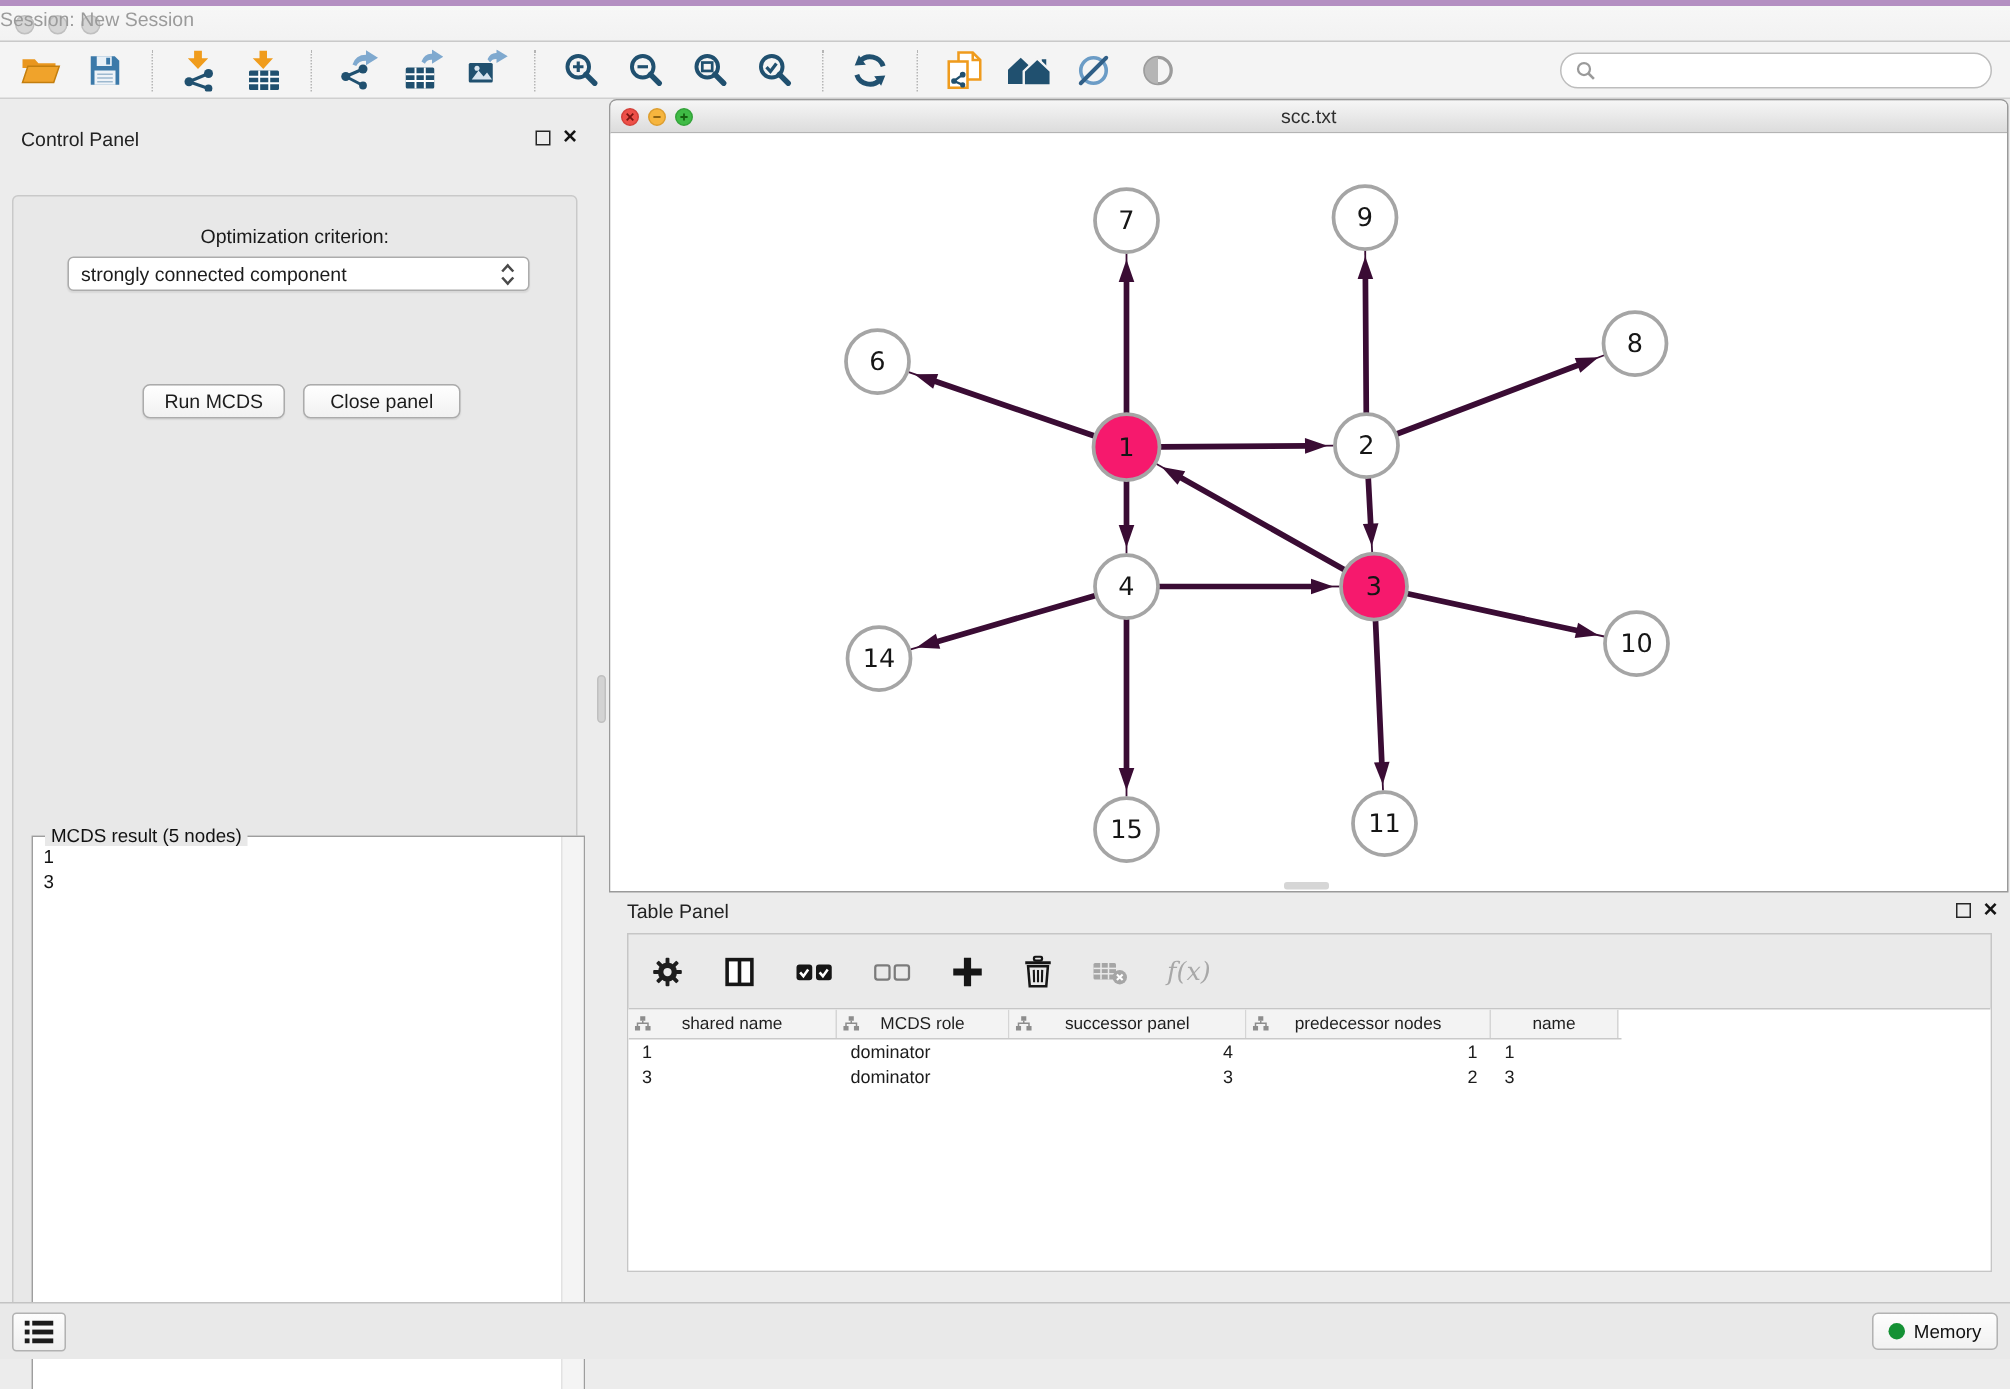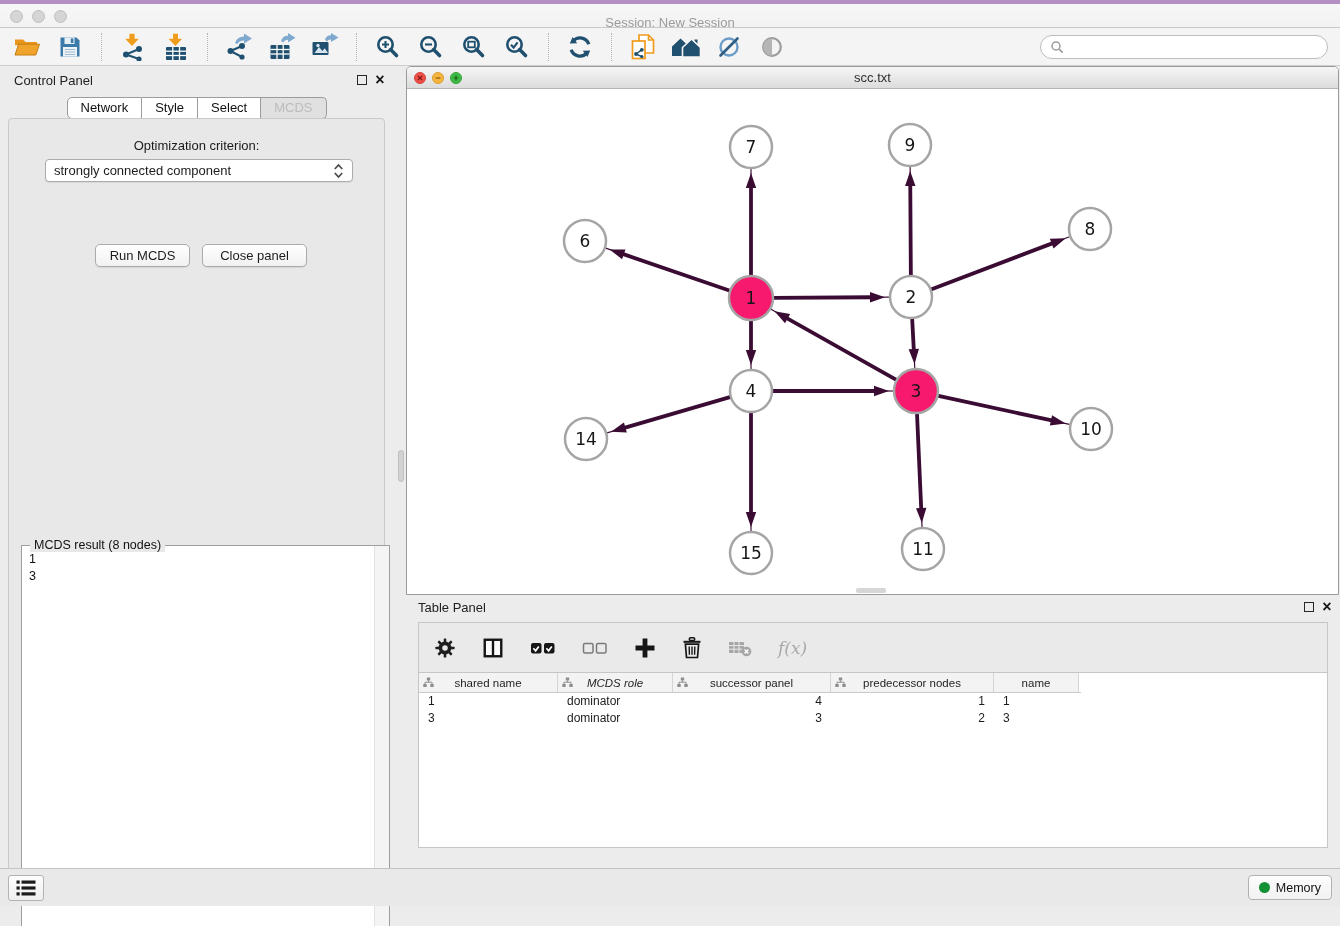--- a/index.html
+++ b/index.html
@@ -4,31 +4,31 @@
 <style>
   *{box-sizing:border-box;margin:0;padding:0}
   html,body{width:1340px;height:926px;overflow:hidden}
   body{font-family:"Liberation Sans",sans-serif;color:#1c1c1c;background:#ececec}
   #app{position:relative;width:1340px;height:926px;background:#ececec;overflow:hidden}
 
   
   #titlebar{position:absolute;left:0;top:0;width:1340px;height:28px;background:linear-gradient(#f8f8f8,#f2f2f2);border-bottom:1px solid #c9c9c9}
   #titlebar .accent{position:absolute;left:0;top:0;width:100%;height:4px;background:#b48fc2}
   .tl{position:absolute;top:10px;width:13px;height:13px;border-radius:50%;background:#d5d5d5;border:1px solid #bfbfbf}
-  #app-title{position:absolute;left:0;right:0;top:15px;text-align:center;font-size:13px;color:#9b9b9b}
+  #app-title{position:absolute;left:0;right:0;top:5px;font-size:13px;color:#9b9b9b}
 
   
   #toolbar{position:absolute;left:0;top:28px;width:1340px;height:38px;background:#f4f4f4;border-bottom:1px solid #cfcfcf;display:flex;align-items:center;padding:0 12px;gap:13px}
   .tbi{width:30px;height:30px;display:flex;align-items:center;justify-content:center;flex:0 0 auto}
   .tb-sep{width:1px;height:28px;border-left:1px dotted #b5b5b5;margin:0 3px;flex:0 0 auto}
   #search-box{margin-left:auto;width:288px;height:24px;border:1px solid #bdbdbd;border-radius:12px;background:#fff;display:flex;align-items:center;padding:0 9px;gap:6px}
   #search-box input{border:none;outline:none;flex:1;font-size:13px;font-family:"Liberation Sans",sans-serif;background:transparent}
 
   
-  #control-panel{position:absolute;left:0;top:66px;width:393px;height:815px}
+  #control-panel{position:absolute;left:0;top:78px;width:393px;height:815px}
   .panel-title{position:absolute;left:14px;top:7px;font-size:13px;color:#222}
   .win-icn{position:absolute;top:7px;width:14px;height:14px;display:flex;align-items:center;justify-content:center}
   .float-glyph{width:10px;height:10px;border:1.6px solid #262626}
   .close-glyph{font-size:16px;font-weight:900;color:#141414;line-height:10px}
   .segmented{display:flex}
   .seg{height:22px;line-height:20px;padding:0 13px;background:#fff;border:1px solid #9c9c9c;border-left:none;font-size:13px;color:#111;white-space:nowrap}
   .seg:first-child{border-left:1px solid #9c9c9c;border-radius:5px 0 0 5px}
   .seg:last-child{border-radius:0 5px 5px 0}
   .seg.active{background:#e0e0e0;color:#bcbcbc}
   #cp-tabs{position:absolute;left:50%;transform:translateX(-50%);top:31px}
@@ -244,39 +244,33 @@
   </div>
 
   <div id="control-panel">
     <div class="panel-title">Control Panel</div>
     <div class="win-icn" style="right:24px">
         <span class="float-glyph"></span>
       </div>
     <div class="win-icn" style="right:6px">
         <span class="close-glyph">×</span>
       </div>
-    <div id="cp-tabs" class="segmented">
-        <div class="seg">Network</div>
-        <div class="seg">Style</div>
-        <div class="seg">Select</div>
-        <div class="seg active">MCDS</div>
-      </div>
     <div id="cp-body">
       <div id="opt-select">
         <span class="sel-text">strongly connected component</span>
         <svg width="11" height="16" viewBox="0 0 11 16">
             <path d="M1.8 6 L5.5 2 9.2 6" fill="none" stroke="#4a4a4a" stroke-width="1.7"></path>
             <path d="M1.8 10 L5.5 14 9.2 10" fill="none" stroke="#4a4a4a" stroke-width="1.7"></path>
           </svg>
       </div>
       <div id="opt-label">Optimization criterion:</div>
       <div class="mac-btn" style="left:86px;top:125px;width:95px">Run MCDS</div>
       <div class="mac-btn" style="left:193px;top:125px;width:105px">Close panel</div>
       <div id="mcds-box">
-        <span id="mcds-legend">MCDS result (8 nodes)</span>
+        <span id="mcds-legend">MCDS result (5 nodes)</span>
         <div id="mcds-lines">
             <div>1</div>
             <div>3</div>
           </div>
         <div id="mcds-scroll"></div>
       </div>
     </div>
   </div>
 
   <div id="net-win">
@@ -509,21 +503,21 @@
                   <g fill="#8d8d8d">
                     <rect x="3.8" y="0.5" width="3.4" height="3"></rect>
                     <rect x="0.3" y="7" width="3.4" height="3"></rect>
                     <rect x="7.3" y="7" width="3.4" height="3"></rect>
                   </g>
                   <path d="M5.5 3.5 V5.2 M2 7 V5.2 H9 V7" stroke="#8d8d8d" stroke-width="1" fill="none"></path>
                 </svg>
               </span>
               <span>shared name</span>
             </div>
-            <div class="th" style="width: 115px; font-style: italic;">
+            <div class="th" style="width: 115px;">
               <span class="tree">
                 <svg width="11" height="11" viewBox="0 0 11 11">
                   <g fill="#8d8d8d">
                     <rect x="3.8" y="0.5" width="3.4" height="3"></rect>
                     <rect x="0.3" y="7" width="3.4" height="3"></rect>
                     <rect x="7.3" y="7" width="3.4" height="3"></rect>
                   </g>
                   <path d="M5.5 3.5 V5.2 M2 7 V5.2 H9 V7" stroke="#8d8d8d" stroke-width="1" fill="none"></path>
                 </svg>
               </span>

